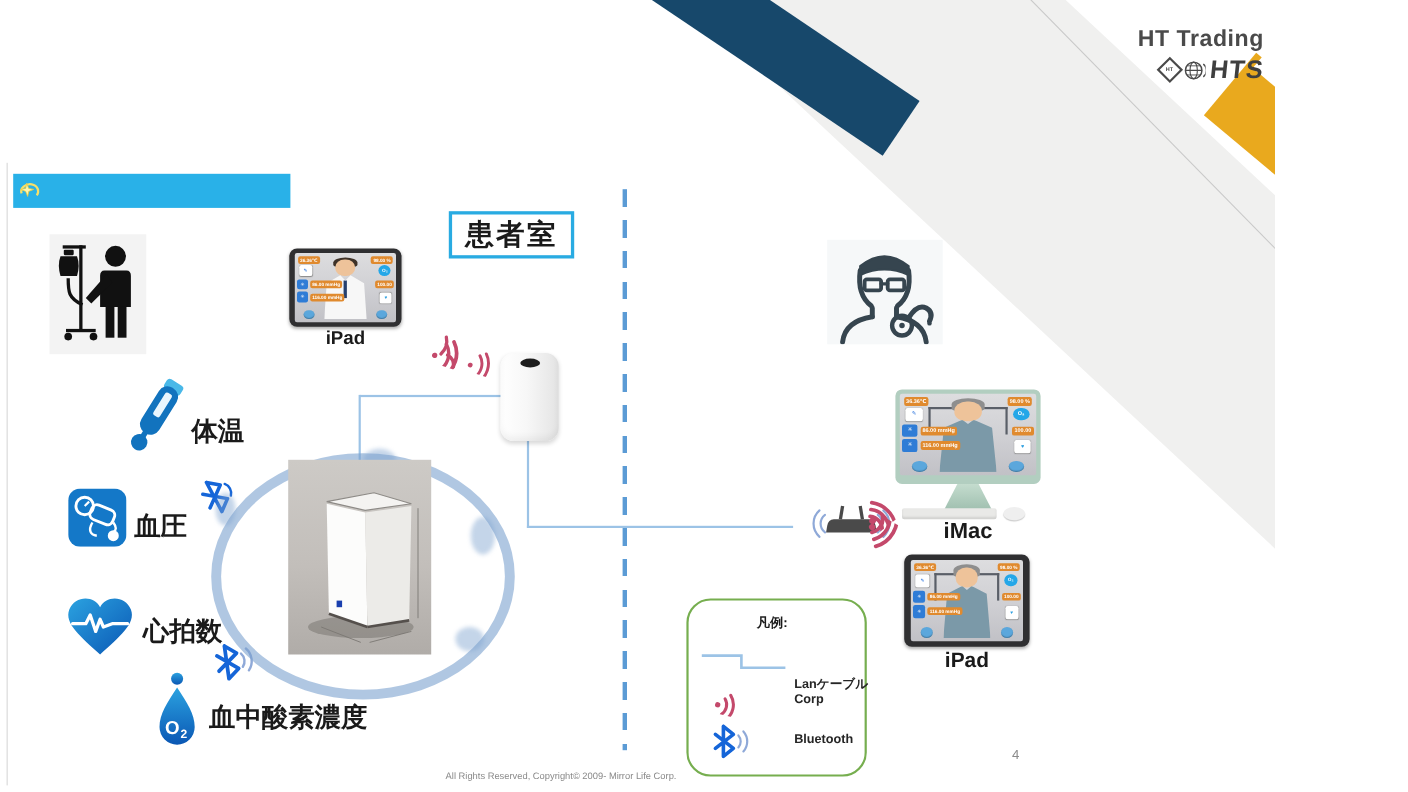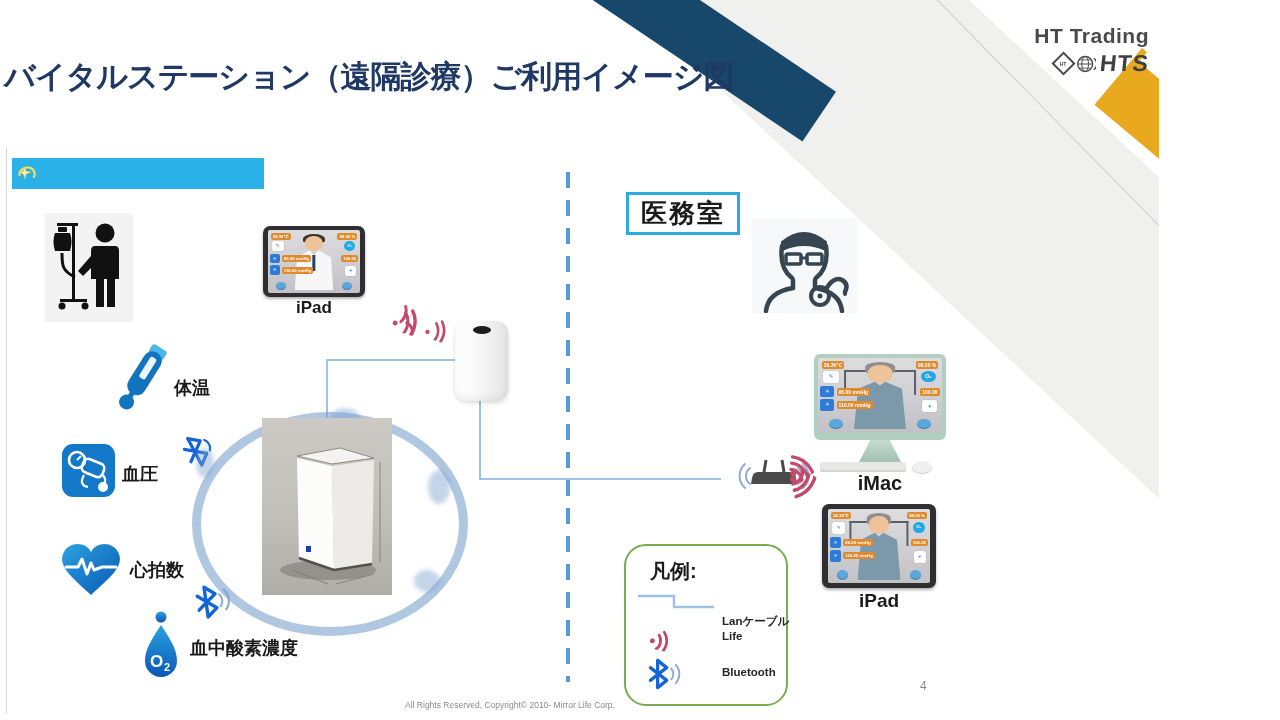--- a/index.html
+++ b/index.html
@@ -38,21 +38,21 @@
   .lan-h1{left:327px;top:359px;width:130px;height:2px;}
   .lan-v1{left:326px;top:359px;width:2px;height:60px;}
   .lan-v2{left:479px;top:400px;width:2px;height:80px;}
   .lan-h2{left:479px;top:478px;width:242px;height:2px;}
 
   
   .patient-picto{left:45px;top:213px;width:88px;height:109px;background:#F3F3F3;}
   .doctor-picto{left:752px;top:218px;width:105px;height:95px;background:#F6F8F9;}
 
   
-  .vital-label{font-size:18px;font-weight:bold;color:#1a1a1a;}
+  .vital-label{font-size:24px;font-weight:bold;color:#1a1a1a;}
   .therm-icon{left:112px;top:340px;width:58px;height:76px;}
   .lbl-temp{left:174px;top:376px;}
   .bp-icon{left:62px;top:444px;width:53px;height:53px;}
   .lbl-bp{left:122px;top:462px;}
   .heart-icon{left:56px;top:538px;width:70px;height:66px;}
   .lbl-hr{left:130px;top:558px;}
   .o2-icon{left:137px;top:610px;width:47px;height:74px;}
   .lbl-o2{left:190px;top:636px;}
 
   
@@ -116,21 +116,21 @@
   .si-pen{left:4%;top:17%;width:13%;height:17%;background:#fff;color:#1565D8;border-radius:2px;box-shadow:0 0 1px #888;}
   .si-o2{right:5%;top:17%;width:12%;height:16%;background:#24A7E8;color:#fff;border-radius:50%;}
   .si-sq1{left:2%;top:38%;width:11%;height:15%;background:#2F7CD6;color:#fff;border-radius:2px;}
   .si-sq2{left:2%;top:56%;width:11%;height:15%;background:#2F7CD6;color:#fff;border-radius:2px;}
   .si-heart{right:4%;top:57%;width:12%;height:16%;background:#fff;color:#2D9FE0;border-radius:2px;box-shadow:0 0 1px #888;}
   .vs-btn{position:absolute;bottom:4%;width:11%;height:14%;background:#5BA7DC;border-radius:50%;box-shadow:inset 0 -1px 1px rgba(0,0,0,.25);}
   .vs-btn.l{left:9%;} .vs-btn.r{right:9%;}
 
   
   .legend-box{left:624px;top:544px;width:164px;height:162px;border:2.5px solid #76AE4F;border-radius:22px;background:#fff;box-sizing:border-box;}
-  .legend-title{left:650px;top:558px;font-size:20px;font-weight:bold;color:#1a1a1a;}
+  .legend-title{left:688px;top:558px;font-size:12px;font-weight:bold;color:#1a1a1a;}
   .legend-label{font-size:11.5px;font-weight:bold;color:#262626;}
   .lg-lan{left:636px;top:592px;width:82px;height:22px;}
   .lg-lan-label{left:722px;top:614px;}
   .lg-wifi-label{left:722px;top:630px;}
   .lg-bt-label{left:722px;top:666px;}
 
   
   .footer-copy{left:360px;top:700px;width:300px;text-align:center;font-size:8.5px;color:#8A8A8A;}
   .page-num{left:920px;top:679px;font-size:12px;color:#8A8A8A;}
 </style>
@@ -157,30 +157,29 @@
         <ellipse cx="11" cy="12" rx="4" ry="9" fill="none" stroke="#4A4A4A" stroke-width="1.2"></ellipse>
         <line x1="2" y1="12" x2="20" y2="12" stroke="#4A4A4A" stroke-width="1.2"></line>
         <line x1="3.5" y1="7" x2="18.5" y2="7" stroke="#4A4A4A" stroke-width="1"></line>
         <line x1="3.5" y1="17" x2="18.5" y2="17" stroke="#4A4A4A" stroke-width="1"></line>
         <path d="M21.5,5 A9,9 0 0 1 21.5,19" fill="none" stroke="#4A4A4A" stroke-width="1.6"></path>
       </svg>
       <span class="logo-hts">HTS</span>
     </div>
   </div>
 
-  <div class="abs page-title">バイタルステーション（遠隔診療）ご利用イメージ図</div>
 
   <div class="abs badge">
     <svg width="22" height="22" viewBox="0 0 24 24">
       <path d="M4,14 C2,9 8,4 14,5 C20,6 22,12 19,16" fill="none" stroke="#F6E06A" stroke-width="2.2"></path>
       <path d="M9,4 L11,9 L16,10 L11,12 L10,17 L8,12 L3,10 L8,9 Z" fill="#FFF7B0" stroke="#E8C93F" stroke-width=".8"></path>
     </svg>
   </div>
 
-  <div class="abs room-label room-office">医務室</div>
+  <div class="abs room-label room-patient">患者室</div>
   <div class="abs divider"></div>
 
   <div class="abs lan lan-h1"></div>
   <div class="abs lan lan-v1"></div>
   <div class="abs lan lan-v2"></div>
   <div class="abs lan lan-h2"></div>
 
   <div class="abs patient-picto">
     <svg width="88" height="109" viewBox="0 0 88 109">
       <g fill="#111" stroke="#111">
@@ -456,30 +455,30 @@
   <div class="abs legend-label lg-lan-label">Lanケーブル</div>
   <div class="abs wifi wifi-legend">
     <svg width="31" height="31" viewBox="0 0 36 36">
         <g stroke="#C4496B" fill="none" stroke-width="3.2" stroke-linecap="round">
       <circle cx="7" cy="27" r="2.8" fill="#C4496B" stroke="none"></circle>
       <path d="M13,19 a12,12 0 0 1 0,17"></path>
       <path d="M18,14 a19,19 0 0 1 0,27"></path>
     </g>
       </svg>
   </div>
-  <div class="abs legend-label lg-wifi-label">Life</div>
+  <div class="abs legend-label lg-wifi-label">Corp</div>
   <div class="abs bt-legend">
     <svg width="40" height="36" viewBox="0 0 44 38">
       <g stroke="#1565D8" stroke-width="3.6" fill="none" stroke-linejoin="round" stroke-linecap="round">
         <path d="M15,4 L15,34 L25,26 L7,12 M15,4 L25,12 L7,26"></path>
       </g>
       <g stroke="#8FA9D8" stroke-width="2.2" fill="none" stroke-linecap="round">
         <path d="M30,13 a9,9 0 0 1 0,12"></path>
         <path d="M35,9 a15,15 0 0 1 0,20"></path>
       </g>
     </svg>
   </div>
   <div class="abs legend-label lg-bt-label">Bluetooth</div>
 
-  <div class="abs footer-copy">All Rights Reserved, Copyright© 2010- Mirror Life Corp.</div>
+  <div class="abs footer-copy">All Rights Reserved, Copyright© 2009- Mirror Life Corp.</div>
   <div class="abs page-num">4</div>
 
 </div>
 
 </body></html>

